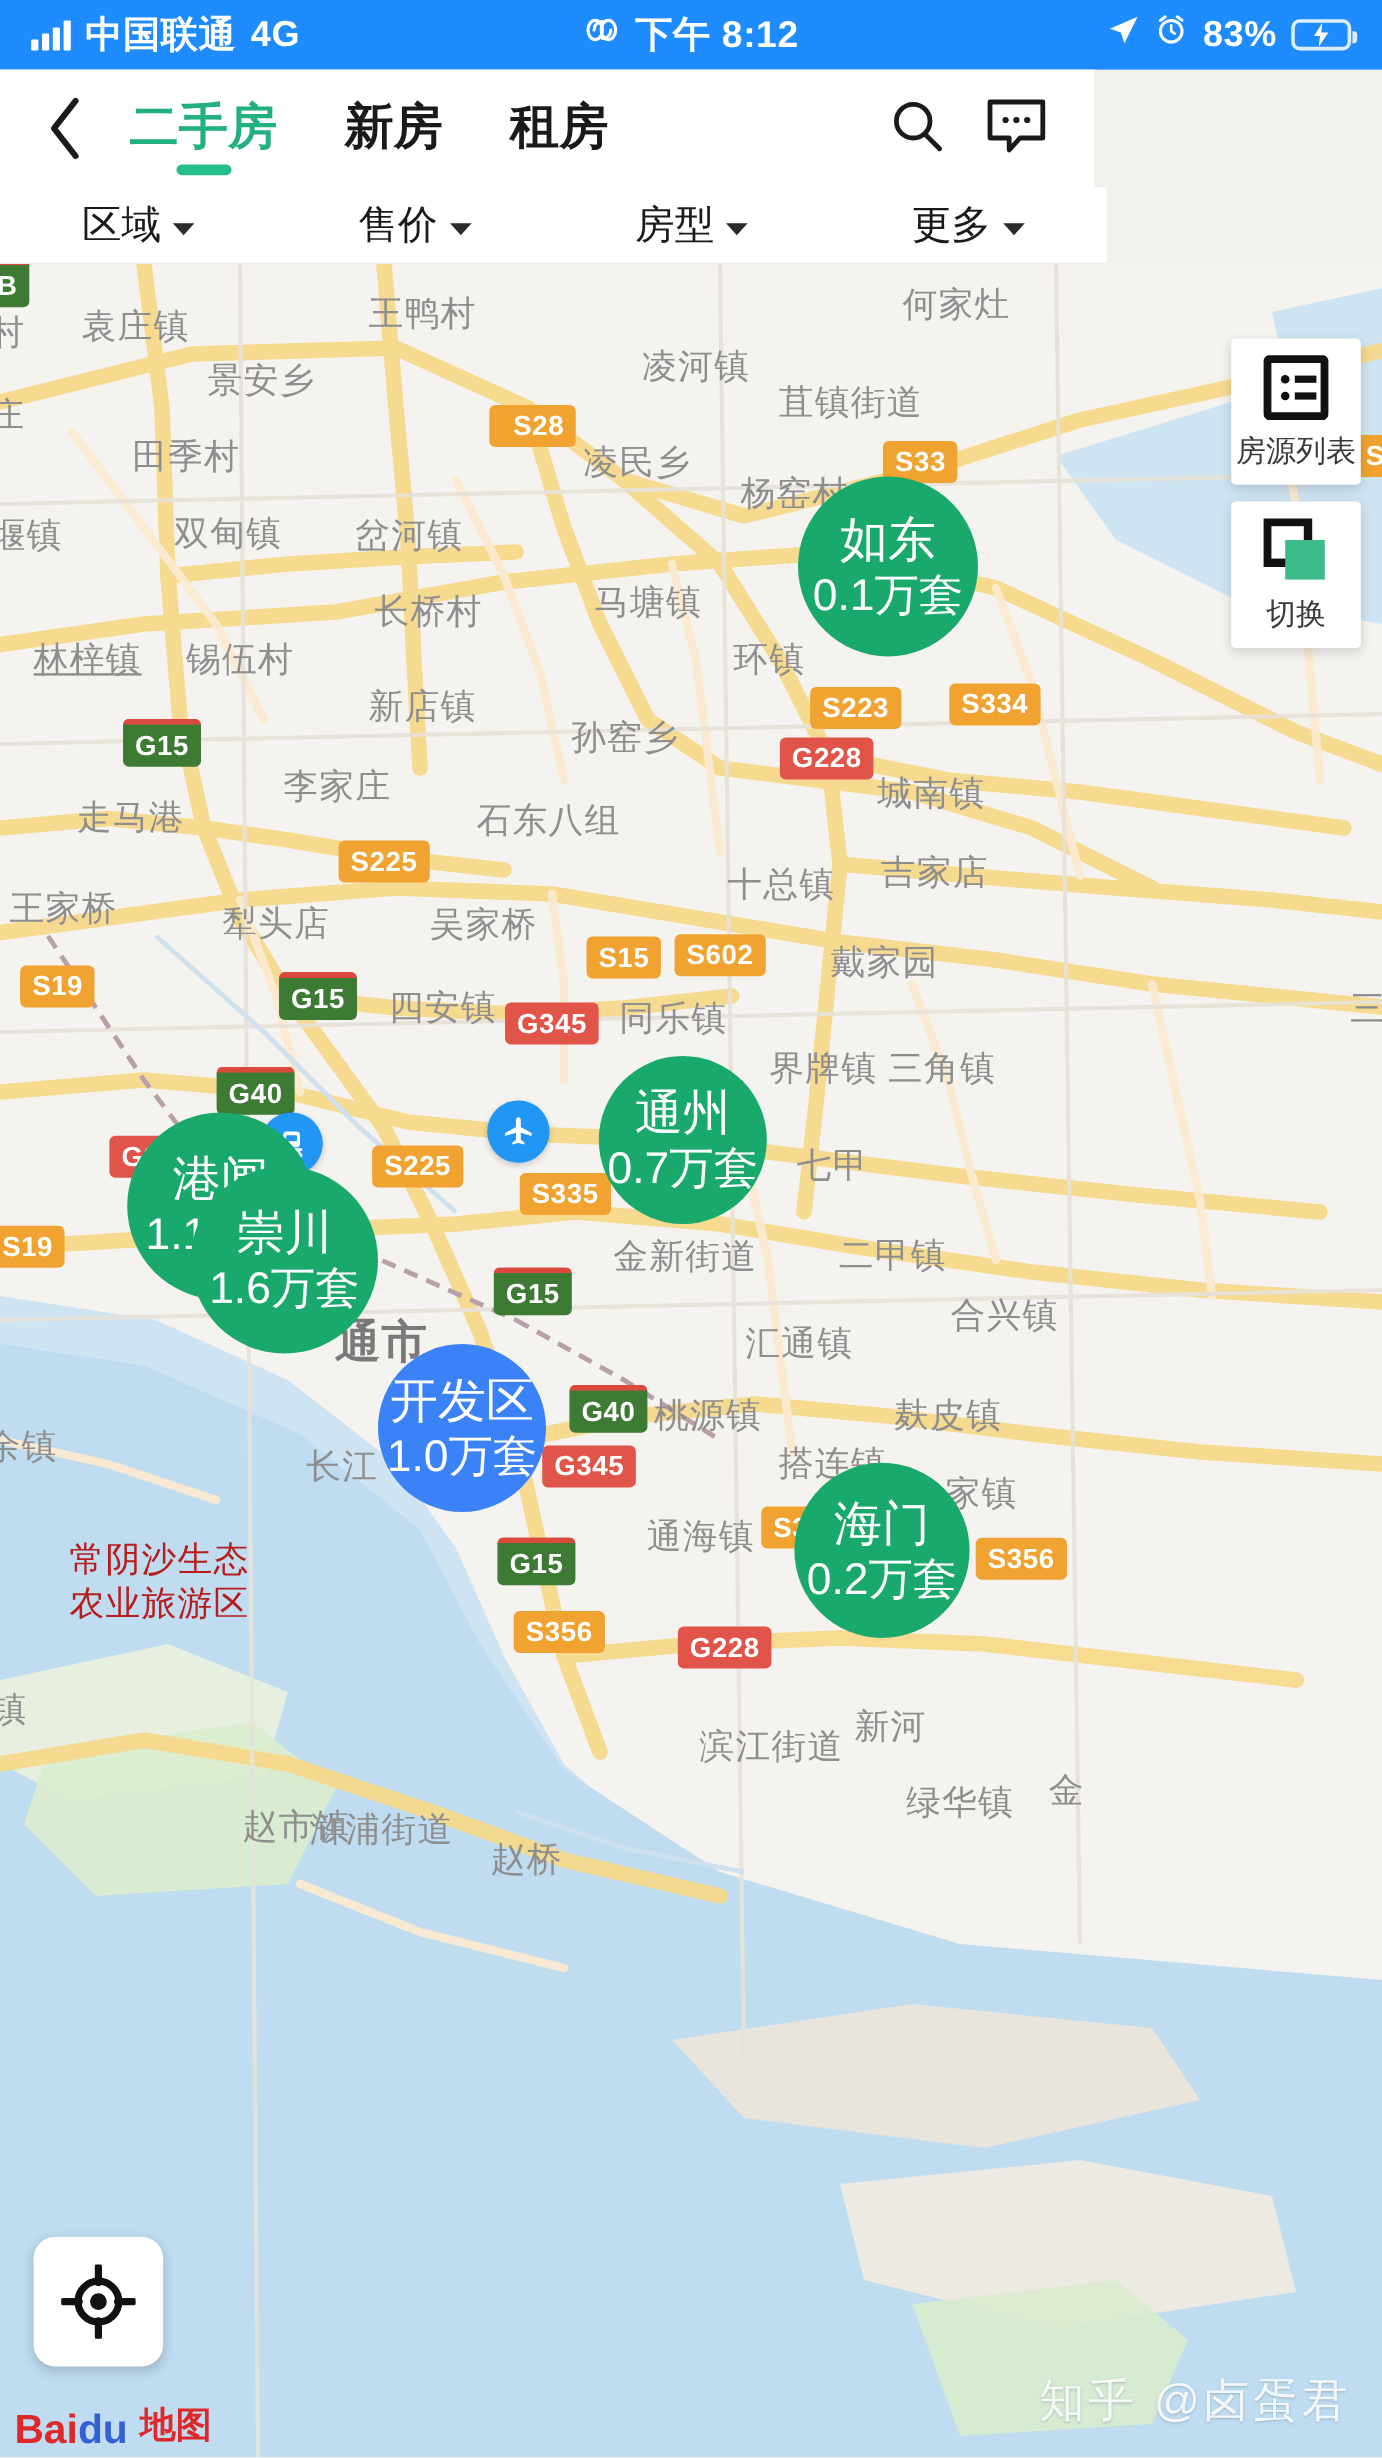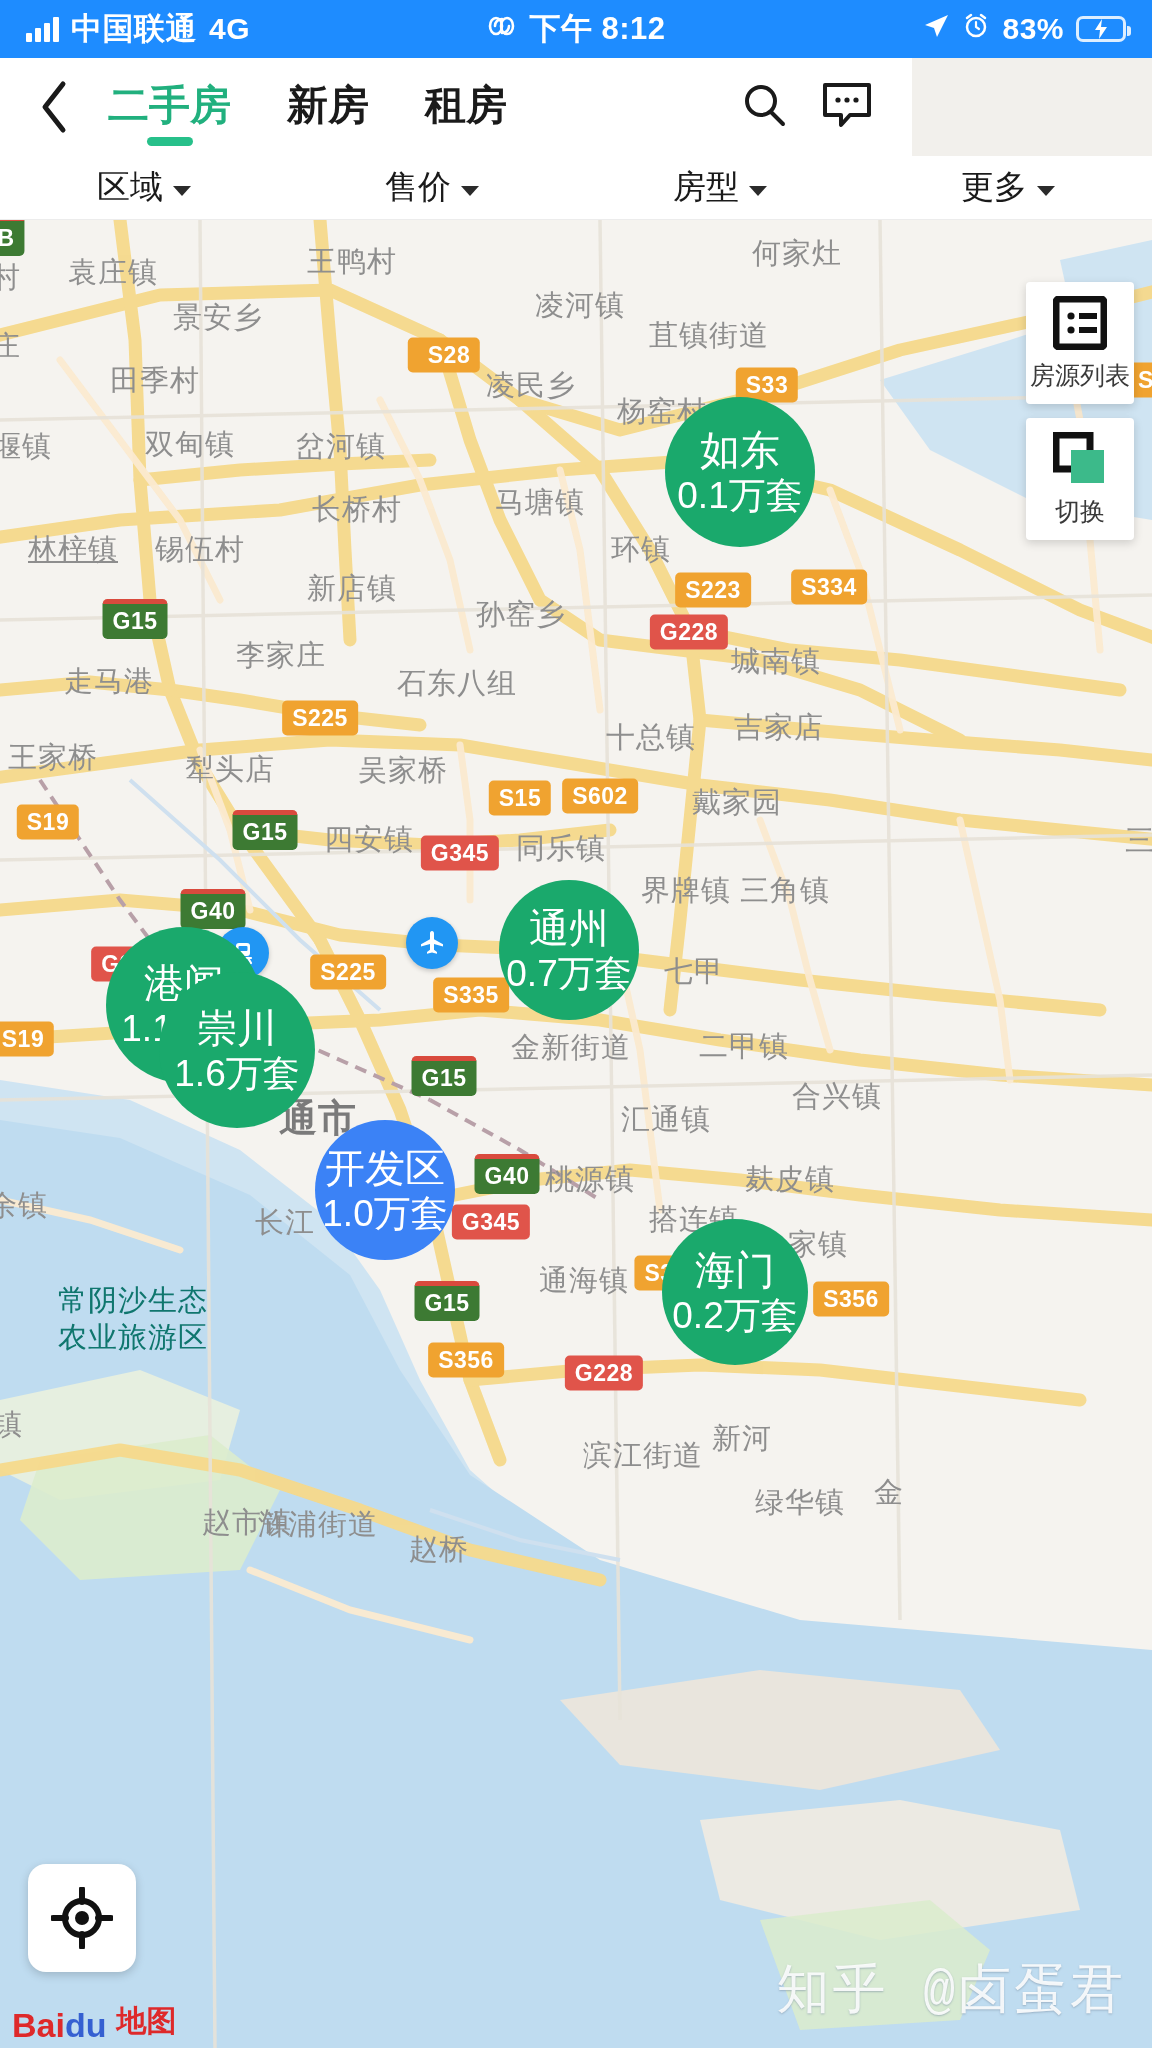--- a/index.html
+++ b/index.html
@@ -52,42 +52,42 @@
   }
   .tab.active { color:#21b07e; }
   .tab.active:after {
     content:""; position:absolute; left:50%; transform:translateX(-50%);
     bottom:-16px; width:46px; height:9px; background:#27c08a; border-radius:5px;
   }
   .header-actions { margin-left:auto; display:flex; align-items:center; gap:34px; padding-right:40px; }
 
   
   .filterbar {
-    position:absolute; top:156px; left:0; width:1152px; height:64px;
+    position:absolute; top:156px; left:0; width:922px; height:64px;
     background:#fff; display:flex; align-items:center;
     border-bottom:1px solid #ececec;
   }
   .filter { flex:1; display:flex; align-items:center; justify-content:center; gap:10px; }
   .filter span { font-size:33px; color:#1a1a1a; }
   .chev { width:0;height:0;border-left:9px solid transparent;border-right:9px solid transparent;
           border-top:10px solid #2b2b2b; margin-top:6px; }
 
   
   .map {
     position:absolute; top:220px; left:0; width:1152px; height:1828px;
     background:#f4f2ee; overflow:hidden;
   }
   .map svg.basemap { position:absolute; inset:0; width:1152px; height:1828px; }
 
   .place {
     position:absolute; color:#8e8e8e; font-size:29px; white-space:nowrap;
     transform:translate(-50%,-50%); letter-spacing:1px;
   }
   .place.big { font-size:38px; color:#7a7a7a; font-weight:bold; }
-  .place.green { color:#0f766e; font-size:29px; line-height:1.25; text-align:center; }
+  .place.green { color:#b91c1c; font-size:29px; line-height:1.25; text-align:center; }
 
   .shield {
     position:absolute; transform:translate(-50%,-50%);
     font-size:23px; color:#fff; font-weight:bold; padding:4px 10px;
     border-radius:5px; white-space:nowrap; letter-spacing:.5px;
   }
   .shield.g { background:#3d7a33; border-top:5px solid #d94a3d; }
   .shield.s { background:#f0a330; }
   .shield.r { background:#e0544a; }
 
@@ -119,24 +119,24 @@
     background:#fff; border-radius:18px; box-shadow:0 3px 10px rgba(0,0,0,.18);
     display:flex; align-items:center; justify-content:center;
   }
 
   
   .baidu-wm { position:absolute; left:12px; bottom:6px; display:flex; align-items:flex-end; gap:6px; opacity:.95; }
   .bd-word { font-size:34px; font-weight:bold; line-height:1; }
   .bd-b{color:#e02020}.bd-d{color:#2e5ad0}
   .bd-map { font-size:30px; font-weight:bold; color:#e02020; margin-left:4px; }
   .zhihu-wm {
-    position:absolute; right:26px; bottom:22px; font-size:53px;
+    position:absolute; right:26px; bottom:22px; font-size:38px;
     color:rgba(255,255,255,.88); letter-spacing:3px;
     text-shadow:0 1px 2px rgba(120,140,160,.55);
-    font-family:Liberation Mono, monospace;
+    font-family:Liberation Sans, sans-serif;
   }
 </style>
 </head>
 <body>
 
 <div id="app">
 
   <div class="statusbar">
     <div class="sb-left">
       <span class="signal">

